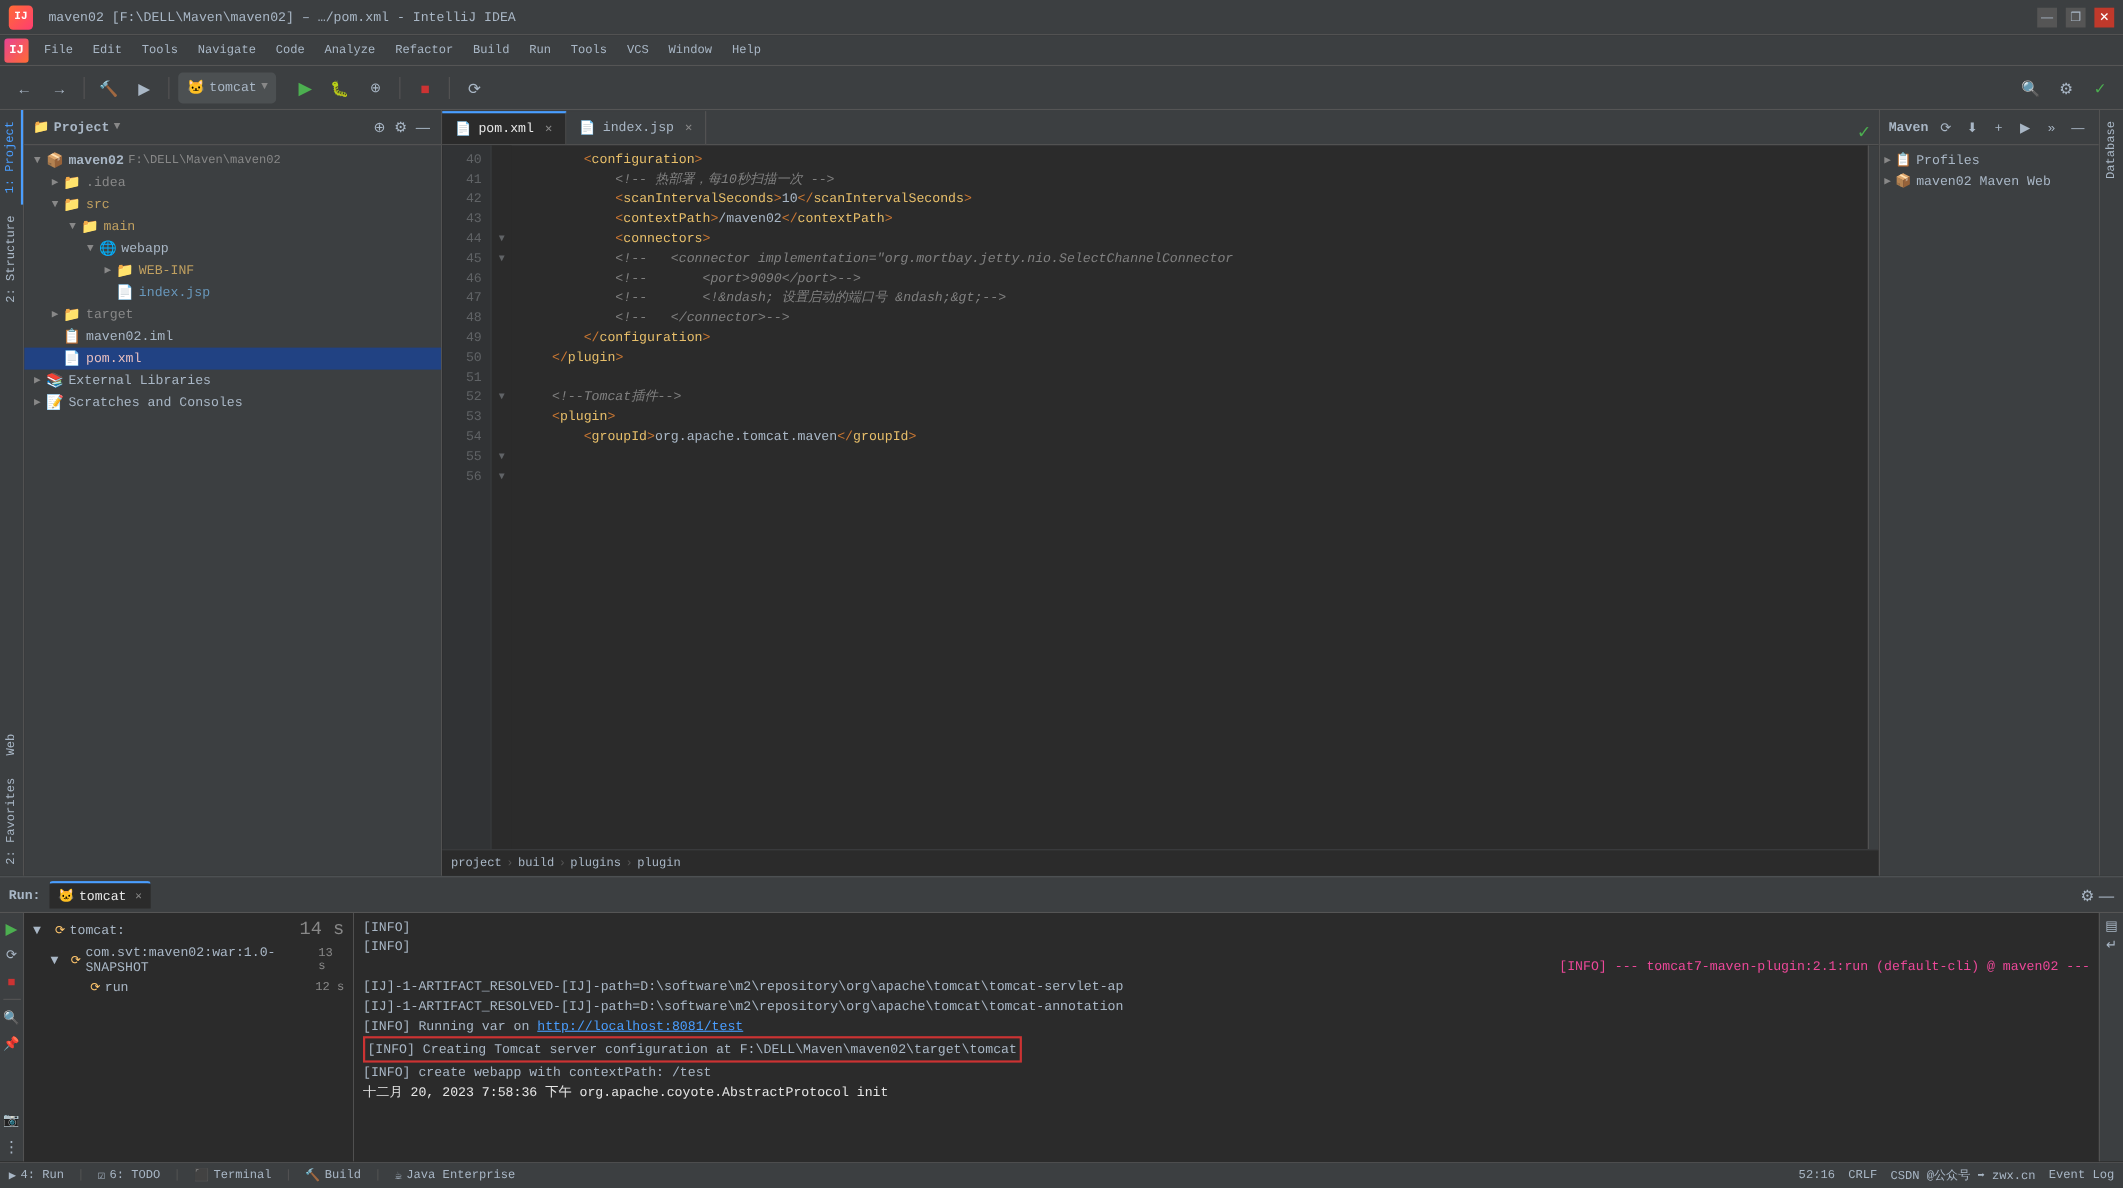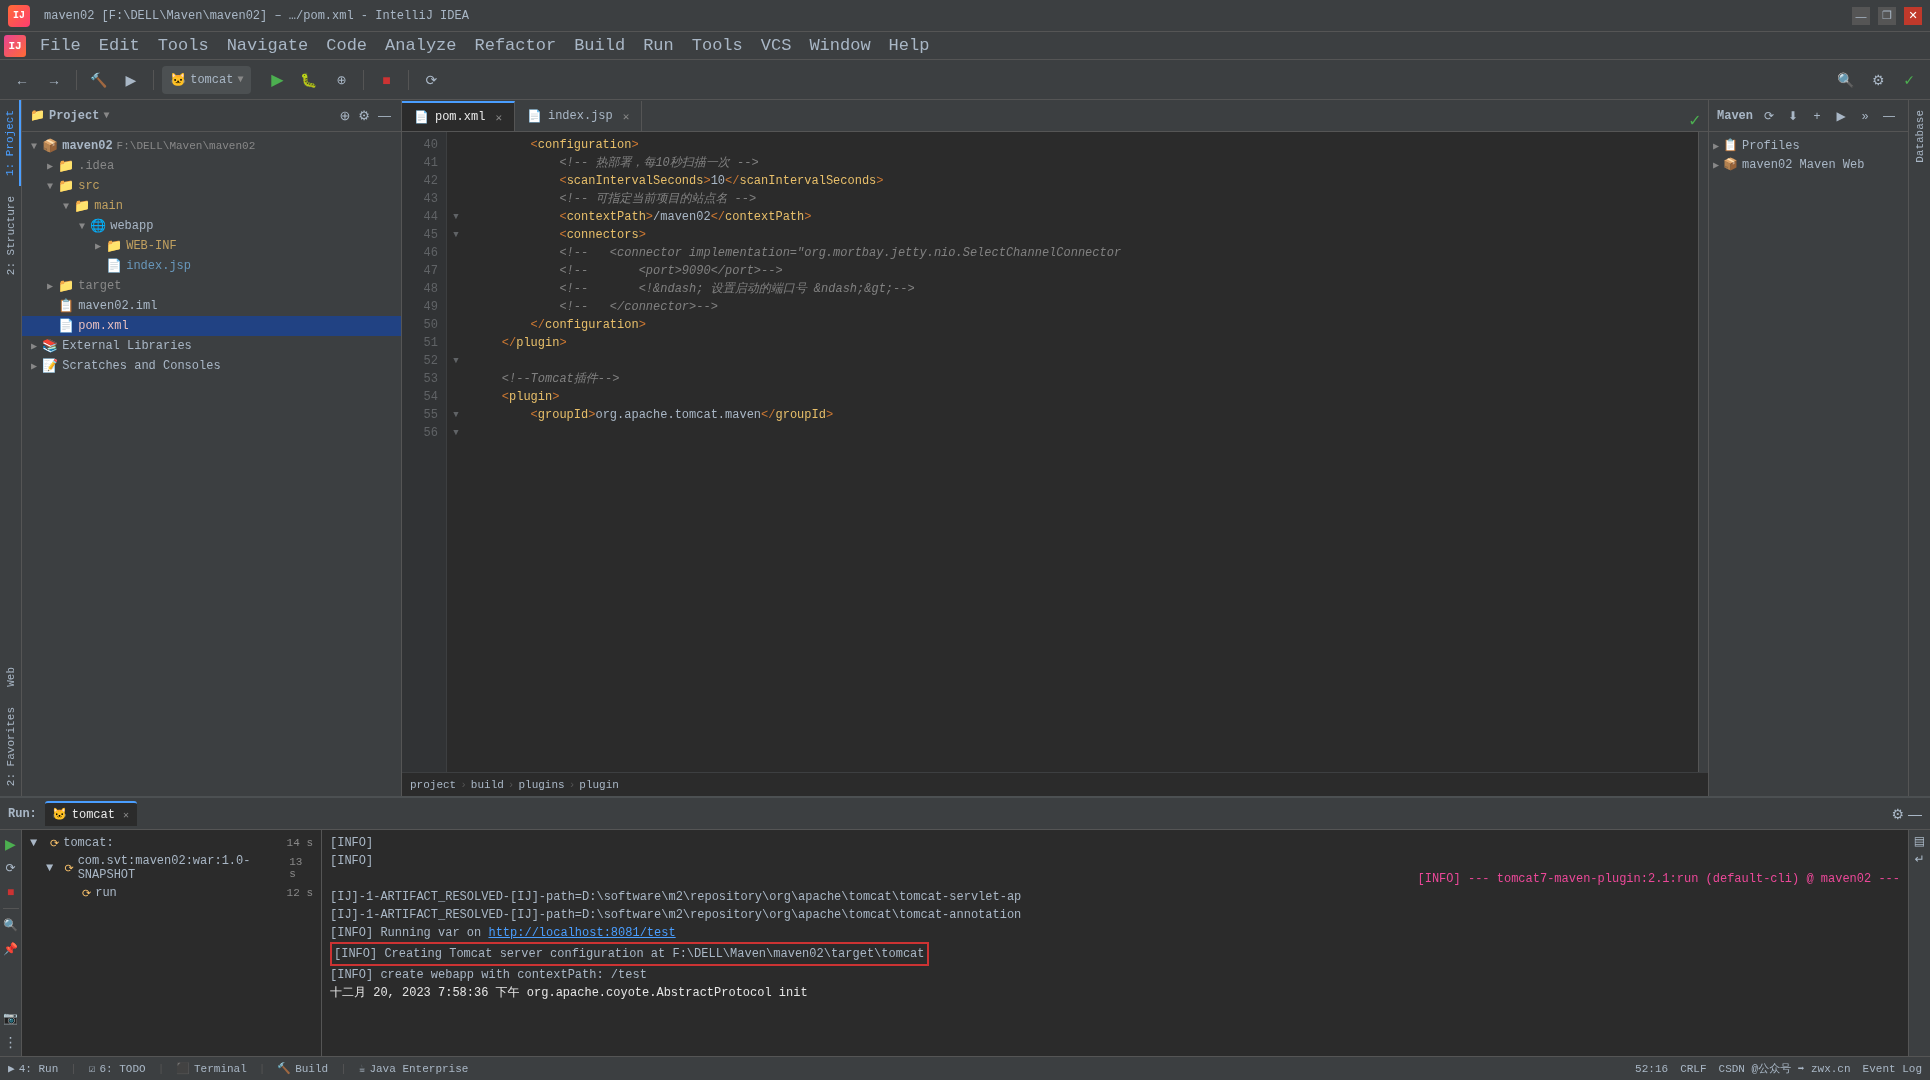--- a/index.html
+++ b/index.html
@@ -55,21 +55,21 @@
       background: #3c3f41;
       display: flex;
       align-items: center;
       padding: 0 4px;
       border-bottom: 1px solid #555;
       gap: 2px;
     }
     .menu-item {
       padding: 2px 8px;
       color: #a9b7c6;
-      font-size: 17px;
+      font-size: 11px;
       cursor: pointer;
     }
     .app-logo {
       width: 22px;
       height: 22px;
       margin-right: 6px;
       background: linear-gradient(135deg, #ff6b35, #ff3d71);
       border-radius: 4px;
       display: flex;
       align-items: center;
@@ -589,21 +589,20 @@
             <span style="color:#606366; font-size:9px; cursor:pointer;">▼</span>
           </div>
         <div style="height:18px; display:flex; align-items:center; justify-content:center;">
             <span style="color:#606366; font-size:9px; cursor:pointer;">▼</span>
           </div>
       </div>
       <div class="code-content">
         <div class="code-line"><span class="text-content">        </span><span class="bracket">&lt;</span><span class="tag">configuration</span><span class="bracket">&gt;</span></div>
         <div class="code-line"><span class="comment">            &lt;!-- 热部署，每10秒扫描一次 --&gt;</span></div>
         <div class="code-line"><span class="text-content">            </span><span class="bracket">&lt;</span><span class="tag">scanIntervalSeconds</span><span class="bracket">&gt;</span><span class="text-content">10</span><span class="bracket">&lt;/</span><span class="tag">scanIntervalSeconds</span><span class="bracket">&gt;</span></div>
-        <div class="code-line"><span class="comment">            &lt;!-- 可指定当前项目的站点名 --&gt;</span></div>
         <div class="code-line"><span class="text-content">            </span><span class="bracket">&lt;</span><span class="tag">contextPath</span><span class="bracket">&gt;</span><span class="text-content">/maven02</span><span class="bracket">&lt;/</span><span class="tag">contextPath</span><span class="bracket">&gt;</span></div>
         <div class="code-line"><span class="text-content">            </span><span class="bracket">&lt;</span><span class="tag">connectors</span><span class="bracket">&gt;</span></div>
         <div class="code-line"><span class="text-content">            </span><span class="comment">&lt;!--   &lt;connector implementation="org.mortbay.jetty.nio.SelectChannelConnector</span></div>
         <div class="code-line"><span class="text-content">            </span><span class="comment">&lt;!--       &lt;port&gt;9090&lt;/port&gt;--&gt;</span></div>
         <div class="code-line"><span class="text-content">            </span><span class="comment">&lt;!--       &lt;!&amp;ndash; 设置启动的端口号 &amp;ndash;&amp;gt;--&gt;</span></div>
         <div class="code-line"><span class="text-content">            </span><span class="comment">&lt;!--   &lt;/connector&gt;--&gt;</span></div>
         <div class="code-line"><span class="text-content">        </span><span class="bracket">&lt;/</span><span class="tag">configuration</span><span class="bracket">&gt;</span></div>
         <div class="code-line"><span class="text-content">    </span><span class="bracket">&lt;/</span><span class="tag">plugin</span><span class="bracket">&gt;</span></div>
         <div class="code-line"></div>
         <div class="code-line"><span class="comment">    &lt;!--Tomcat插件--&gt;</span></div>
@@ -684,21 +683,21 @@
       <button style="background:transparent; border:none; color:#a9b7c6; cursor:pointer; font-size:12px; width:20px; height:20px; display:flex; align-items:center; justify-content:center; margin-top:auto;">📷</button>
       <button style="background:transparent; border:none; color:#a9b7c6; cursor:pointer; font-size:14px; width:20px; height:20px; display:flex; align-items:center; justify-content:center; margin-bottom:4px;">⋮</button>
     </div>
 
     <div style="width:300px; background:#2b2b2b; border-right:1px solid #555; padding:4px; font-size:12px; overflow-y:auto;">
 
       <div style="display:flex; align-items:center; gap:4px; padding:2px 4px; cursor:pointer;">
         <span style="width:16px; display:inline-block;">▼</span>
         <span style="color:#ffc66d; font-size:11px;">⟳</span>
         <span style="color:#a9b7c6;">tomcat:</span>
-        <span style="color:#888; margin-left:auto; font-size:11px;">14 s</span>
+        <span style="color:#888; margin-left:auto; font-size:17px;">14 s</span>
       </div>
 
       <div style="display:flex; align-items:center; gap:4px; padding:2px 4px; padding-left:20px; cursor:pointer;">
         <span style="width:16px; display:inline-block;">▼</span>
         <span style="color:#ffc66d; font-size:11px;">⟳</span>
         <span style="color:#a9b7c6;">com.svt:maven02:war:1.0-SNAPSHOT</span>
         <span style="color:#888; margin-left:auto; font-size:11px;">13 s</span>
       </div>
 
       <div style="display:flex; align-items:center; gap:4px; padding:2px 4px; padding-left:36px; cursor:pointer;">

